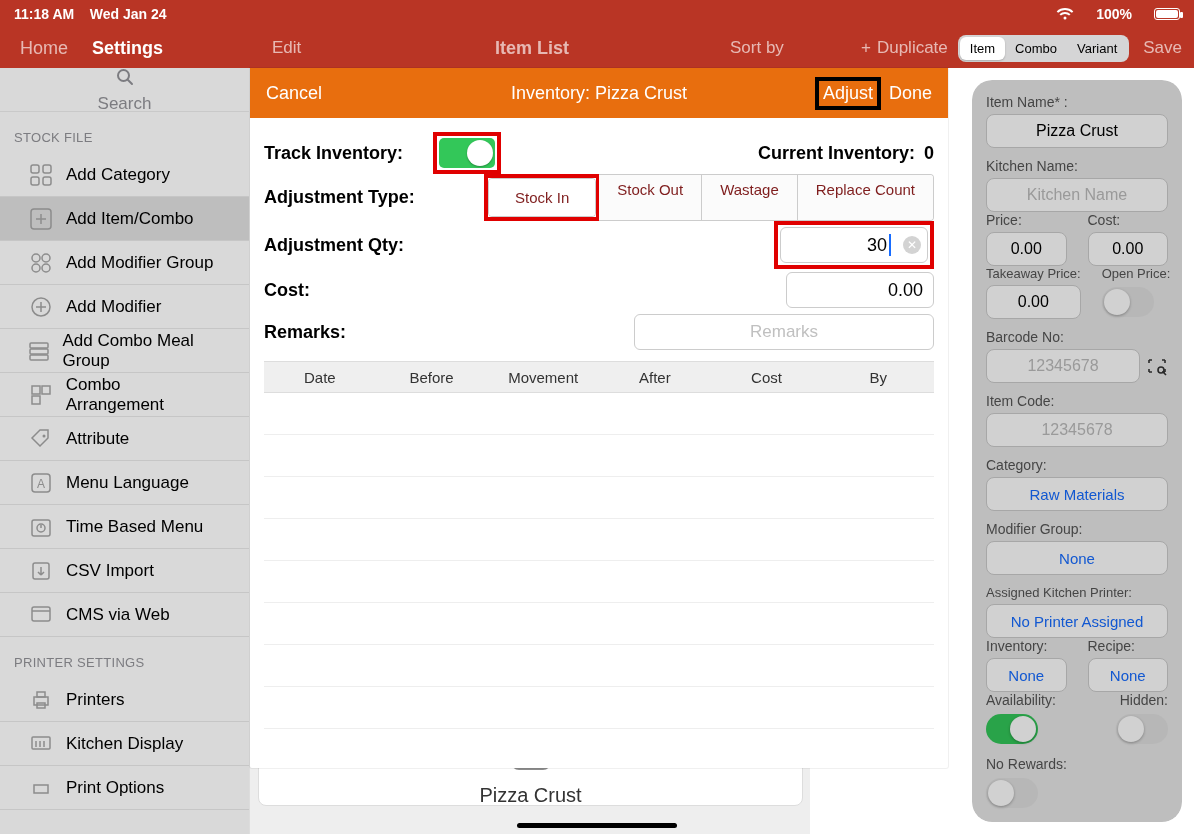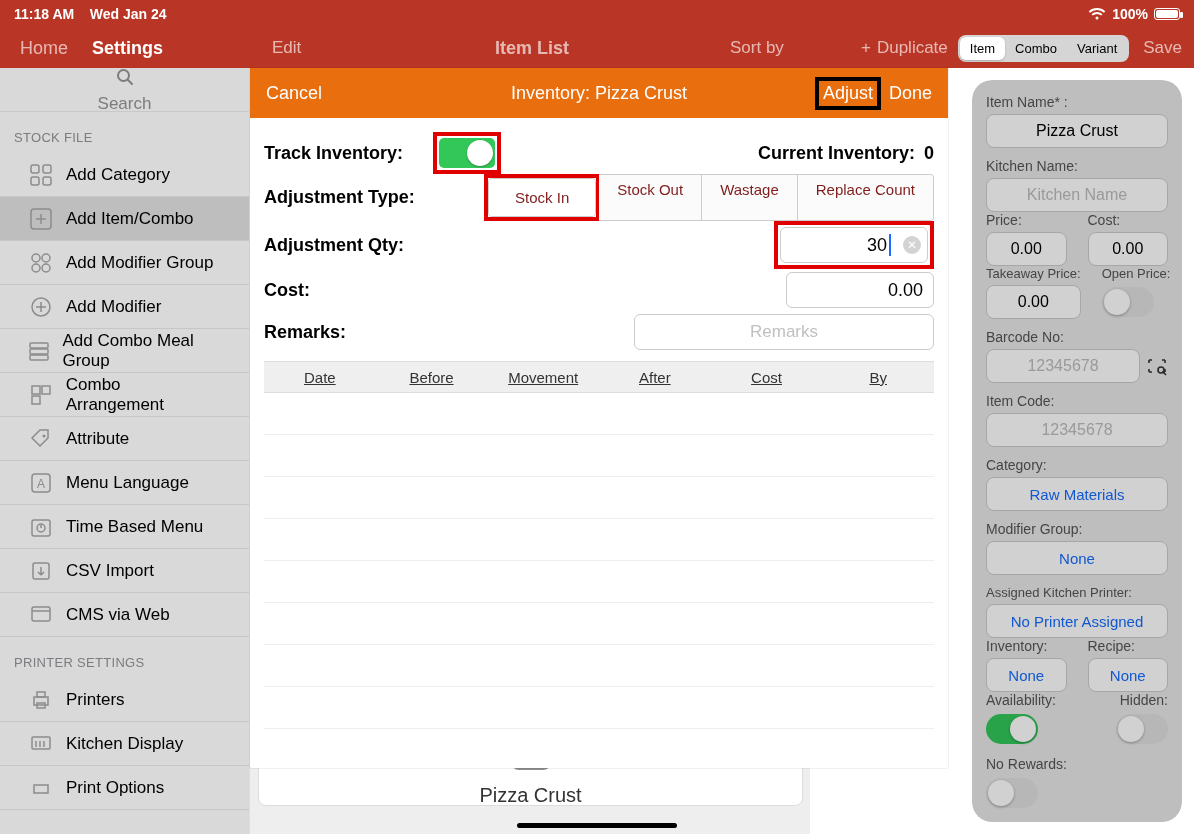--- a/index.html
+++ b/index.html
@@ -2,21 +2,21 @@
 <html><head>
 <meta charset="utf-8">
 <style>
   * { box-sizing: border-box; margin: 0; padding: 0; font-family: -apple-system, "Helvetica Neue", Arial, sans-serif; }
   html, body { width: 1194px; height: 834px; overflow: hidden; background: #fff; }
   .root { width: 1194px; height: 834px; position: relative; background: #fff; }
 
   
   .statusbar { position: absolute; top: 0; left: 0; right: 0; height: 28px; background: #b93525; color: #fff; display: flex; align-items: center; padding: 0 14px; font-size: 14px; font-weight: 600; }
   .statusbar .left { flex: 0 0 auto; }
-  .statusbar .right { margin-left: auto; display: flex; align-items: center; gap: 6px; }
+  .statusbar .right { margin-left: auto; display: flex; align-items: center; gap: 22px; }
   .battery { width: 26px; height: 12px; border: 1px solid #fff; border-radius: 3px; position: relative; }
   .battery:after { content: ""; position: absolute; right: -4px; top: 3px; width: 3px; height: 6px; background: #fff; border-radius: 1px; }
   .battery .fill { position: absolute; inset: 1px; background: #fff; border-radius: 2px; }
 
   
   .topnav { position: absolute; top: 28px; left: 0; right: 0; height: 40px; background: #b93525; color: #fff; display: flex; align-items: center; }
   .topnav .navleft { width: 250px; display: flex; align-items: center; gap: 24px; padding: 0 20px; font-size: 18px; }
   .topnav .navmid { flex: 1; display: flex; align-items: center; padding: 0 22px; }
   .topnav .navmid .edit { font-size: 17px; }
   .topnav .navmid .title { position: absolute; left: 495px; font-weight: 600; font-size: 18px; }
@@ -85,21 +85,21 @@
   .seg2 .s.active { background: #fff; font-weight: 500; }
   .seg2wrap { display: flex; justify-content: flex-end; flex: 1; }
   .seg2wrap .redwrap { padding: 0; }
   .seg2wrap .redwrap .s { padding: 10px 26px; }
   .qtyfield { width: 148px; height: 36px; border: 1px solid #ccc; border-radius: 6px; display: flex; align-items: center; justify-content: flex-end; padding: 0 36px 0 8px; position: relative; font-size: 18px; }
   .qtyfield .cursor { width: 2px; height: 22px; background: #176cff; margin-left: 2px; }
   .qtyfield .clear { position: absolute; right: 6px; width: 18px; height: 18px; border-radius: 50%; background: #d3d3d3; display: flex; align-items: center; justify-content: center; color: #fff; font-size: 12px; }
   .remfield { width: 300px; height: 36px; border: 1px solid #ccc; border-radius: 6px; display: flex; align-items: center; justify-content: center; color: #c0c0c0; font-size: 17px; }
 
   .thead { display: flex; background: #efefef; border-top: 1px solid #ddd; border-bottom: 1px solid #ddd; height: 32px; align-items: center; font-size: 15px; color: #333; }
-  .thead > div { flex: 1; text-align: center; text-decoration: underline; }
+  .thead > div { flex: 1; text-align: center; }
   .trow { height: 42px; border-bottom: 1px solid #eee; }
 
   .homebar { position: absolute; bottom: 6px; left: 50%; transform: translateX(-50%); width: 160px; height: 5px; background: #000; border-radius: 3px; z-index: 200; }
 
   svg { display: block; }
 </style>
 </head>
 <body>
 <div class="root">
 

